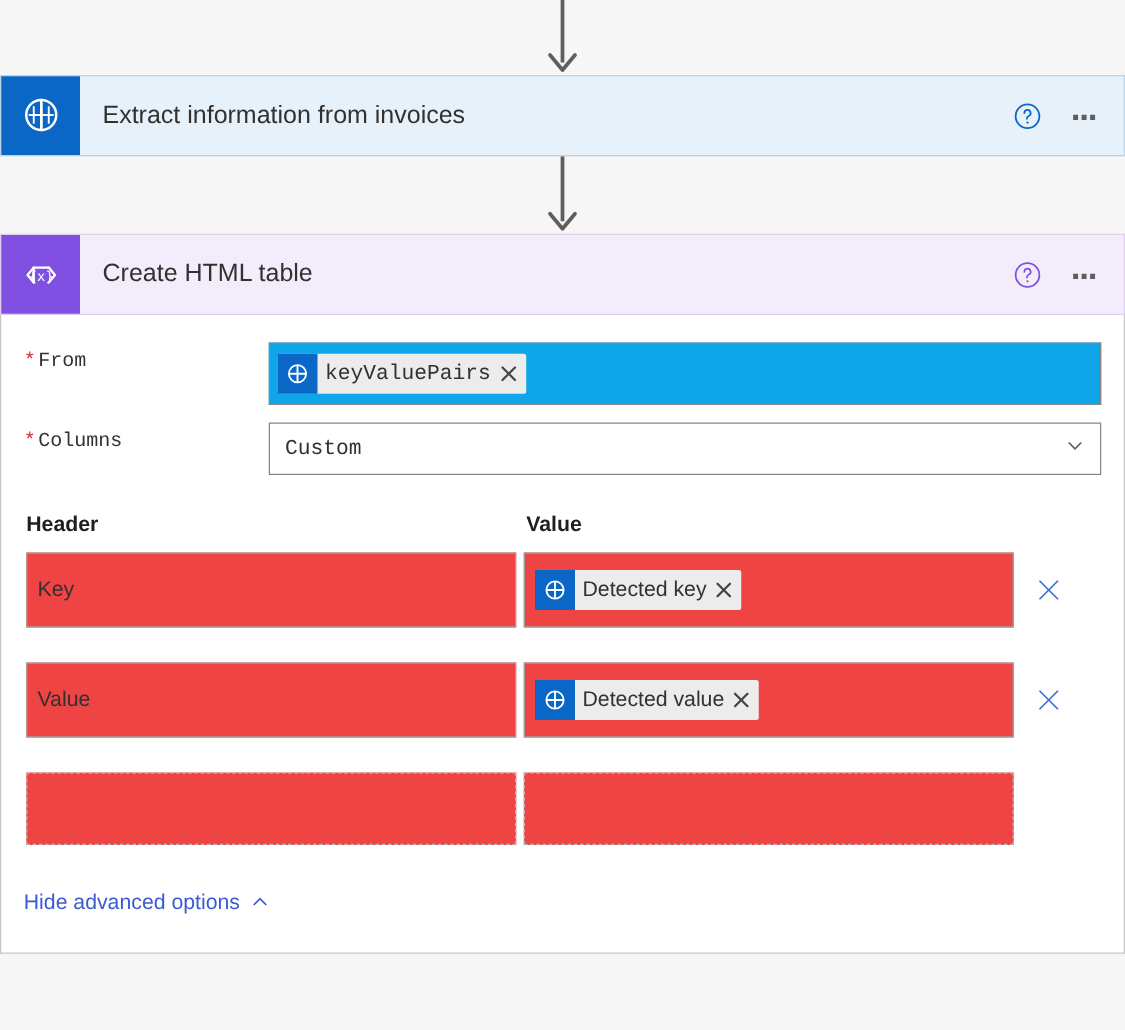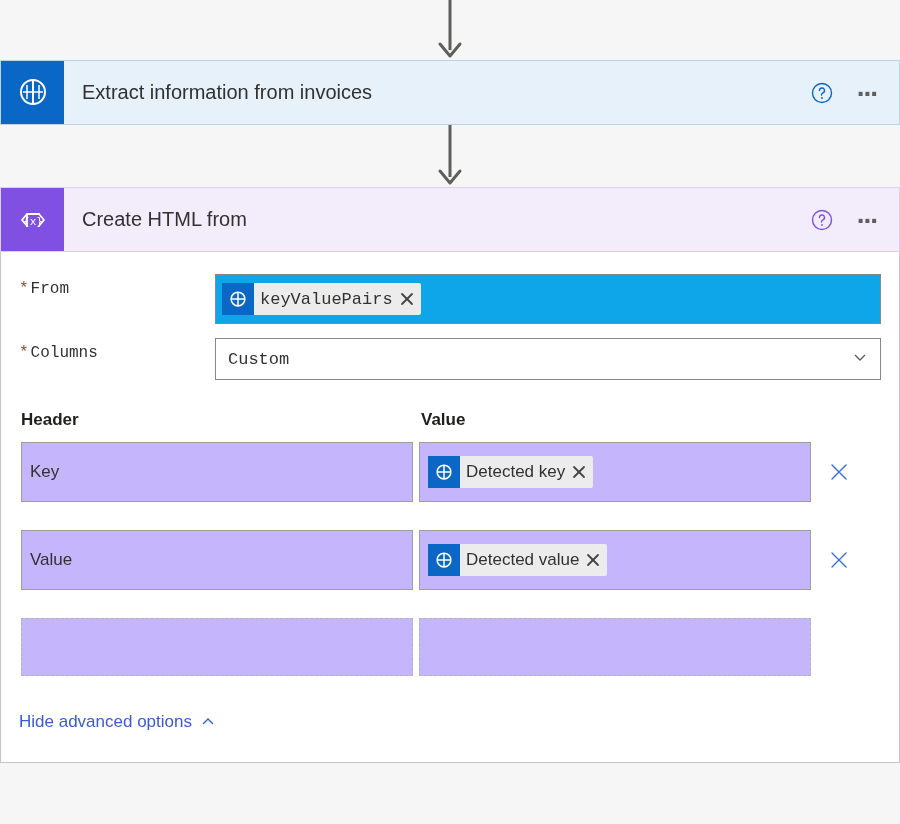--- a/index.html
+++ b/index.html
@@ -193,21 +193,21 @@
     margin-bottom: 28px;
   }
   .col-row .cell {
     border: 1px solid #a19f9d;
     min-height: 50px;
     display: flex;
     align-items: center;
     padding: 4px 8px;
     font-size: 17px;
     color: #323130;
-    background: #c4b5fd;
+    background: #ef4444;
   }
   .col-row .cell.key { width: 374px; }
   .col-row .cell.val { width: 374px; }
   .col-row .row-x {
     width: 44px;
     display: flex;
     align-items: center;
     justify-content: center;
     color: #3b6fd8;
   }
@@ -276,21 +276,21 @@
   <div class="action-bar purple">
     <div class="action-icon purple">
       <svg width="28" height="28" viewBox="0 0 28 28" fill="none" stroke="#ffffff" stroke-width="1.8">
         <path d="M8 20 L8 8 L20 8" stroke-linecap="round" stroke-linejoin="round"></path>
         <path d="M8 8 L3 14 L8 20" stroke-linecap="round" stroke-linejoin="round" fill="none"></path>
         <path d="M20 8 L25 14 L20 20" stroke-linecap="round" stroke-linejoin="round" fill="none" transform="translate(0 0)"></path>
         <path d="M6 6 L6 22 M4 10 L2 14 L4 18" stroke="none"></path>
         <text x="14" y="19" text-anchor="middle" fill="#fff" stroke="none" font-size="11" font-family="Consolas, monospace">{x}</text>
       </svg>
     </div>
-    <div class="action-title">Create HTML from</div>
+    <div class="action-title">Create HTML table</div>
     <div class="action-right">
       <span class="help-icon" style="color:#8050e3">
         <svg width="22" height="22" viewBox="0 0 22 22" fill="none" stroke="currentColor" stroke-width="1.4">
           <circle cx="11" cy="11" r="9.5"></circle>
           <path d="M8.5 8.5a2.5 2.5 0 1 1 3.4 2.3c-.9.4-1.4 1-1.4 2.2" stroke-linecap="round"></path>
           <circle cx="11" cy="16" r="0.9" fill="currentColor" stroke="none"></circle>
         </svg>
       </span>
       <span class="ellipsis">...</span>
     </div>

